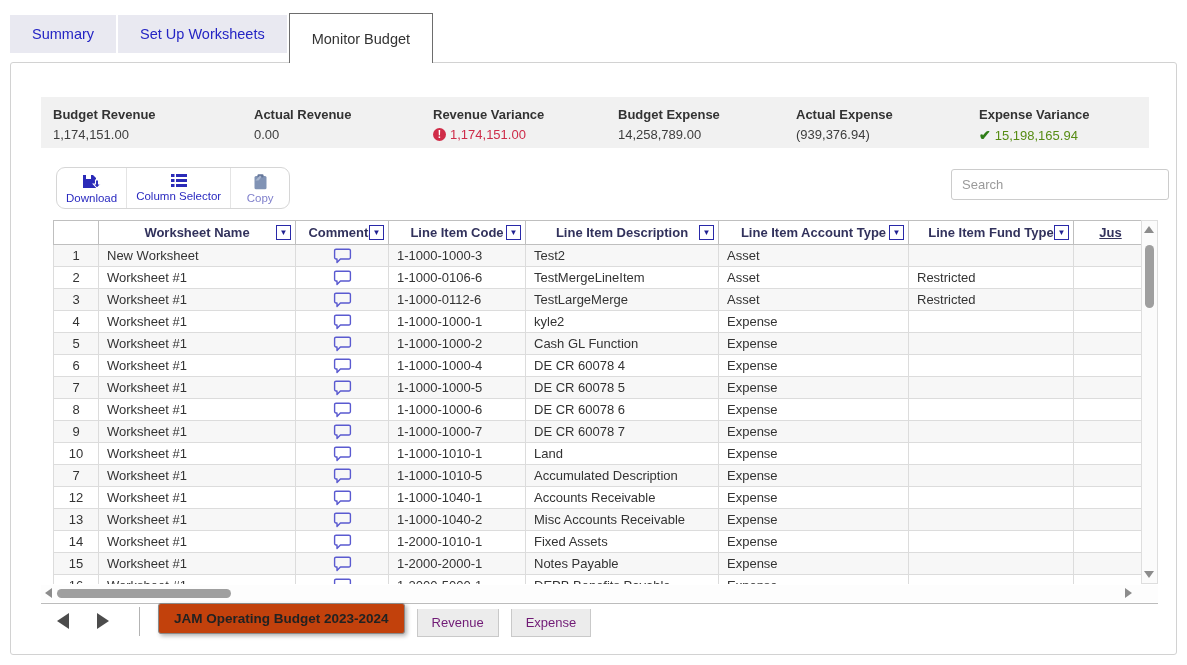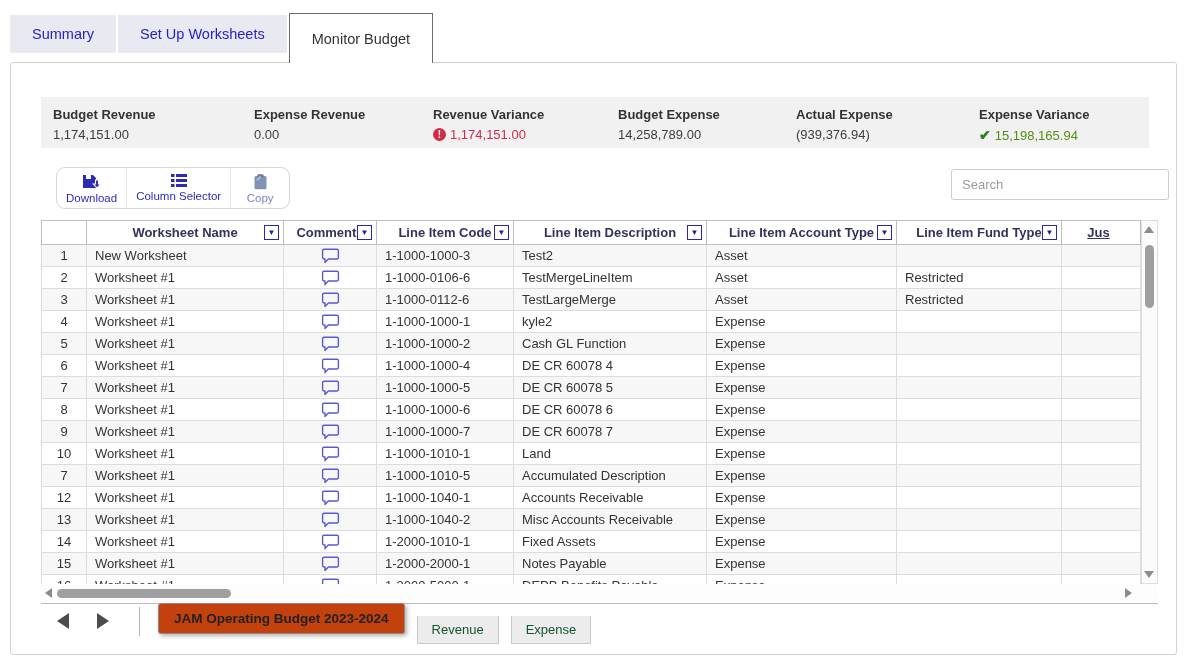--- a/index.html
+++ b/index.html
@@ -38,21 +38,21 @@
               font-size:11.5px; color:#2a2ac0; border-right:1px solid #e4e4e4; cursor:pointer; min-width:58px; }
   .tool-btn:last-child { border-right:none; }
   .tool-btn.dim { color:#8080cc; }
   .search-input { position:absolute; left:940px; top:106px; width:218px; height:31px; border:1px solid #ccc;
                   border-radius:3px; padding:0 10px; font-size:13px; color:#333; font-family:"Liberation Sans",sans-serif; }
   .search-input::placeholder { color:#9a9a9a; }
 
   
   .grid { position:absolute; left:30px; top:157px; width:1117px; height:364px; }
   .grid-table { position:absolute; left:0; top:0; width:1100px; height:364px; overflow:hidden; }
-  table { border-collapse:collapse; table-layout:fixed; width:1099px; }
+  table { border-collapse:collapse; table-layout:fixed; width:1099px;margin-left:12px; }
   th { height:24px; background:#fff; border:1px solid #bfbfbf; color:#32325c; font-weight:bold;
        font-size:13px; position:relative; text-align:center; white-space:nowrap; overflow:hidden; }
   th.c7 { text-align:center; padding-right:5px;text-decoration:underline; }
   td { height:22px; border:1px solid #dcdcdc; font-size:13px; color:#333; padding:0 0 0 8px;
        white-space:nowrap; overflow:hidden; }
   td.c0 { text-align:center; padding:0; color:#333; }
   td.c2 { text-align:center; padding:0; }
   tbody tr:nth-child(odd) { background:#f7f7f7; }
   tbody tr:nth-child(even) { background:#ffffff; }
   .filter-btn { position:absolute; right:4px; top:4px; width:15px; height:15px; border:1px solid #2929a8;
@@ -77,43 +77,43 @@
   .sheetbar { position:absolute; left:30px; top:540px; width:1117px; height:38px; border-top:1px solid #bcbcbc;
               display:flex; align-items:flex-start; }
   .tri-left  { width:0; height:0; border-top:8px solid transparent; border-bottom:8px solid transparent; border-right:12px solid #4c4c4c; cursor:pointer; }
   .tri-right { width:0; height:0; border-top:8px solid transparent; border-bottom:8px solid transparent; border-left:12px solid #4c4c4c; cursor:pointer; }
   .nav-prev { margin:9px 14px 0 16px; }
   .nav-next { margin:9px 0 0 14px; }
   .sheet-divider { margin:3px 0 0 30px; height:29px; width:1px; background:#b3b3b3; }
   .sheet-tab { font-size:13px; padding:7px 15px; cursor:pointer; white-space:nowrap; }
   .sheet-tab.active { margin-left:18px; margin-top:-1px; background:#c2410c; border:1px solid #8a8a8a; border-radius:3px;
                       font-weight:bold; color:#222; box-shadow:2px 2px 4px rgba(0,0,0,0.3); font-size:13.5px; }
-  .sheet-tab.inactive { margin-left:12px; margin-top:12px; background:#ececec; border:1px solid #c9c9c9; border-top:none;
-                        color:#14532d; padding:6px 14px; }
+  .sheet-tab.inactive { margin-left:12px; margin-top:5px; background:#ececec; border:1px solid #c9c9c9; border-top:none;
+                        color:#701a75; padding:6px 14px; }
 
   .icon-svg { display:block; }
 </style>
 </head>
 <body>
 
 <div class="tabstrip">
   <div class="tab">Summary</div>
   <div class="tab">Set Up Worksheets</div>
   <div class="tab active">Monitor Budget</div>
 </div>
 
 <div class="panel">
 
   <div class="summary">
     <div class="metric">
       <div class="lbl">Budget Revenue</div>
       <div class="val">1,174,151.00</div>
     </div>
     <div class="metric">
-      <div class="lbl">Expense Revenue</div>
+      <div class="lbl">Actual Revenue</div>
       <div class="val">0.00</div>
     </div>
     <div class="metric">
       <div class="lbl">Revenue Variance</div>
       <div class="val neg">
         <span class="err-ico"></span>
         <span>1,174,151.00</span>
       </div>
     </div>
     <div class="metric">

